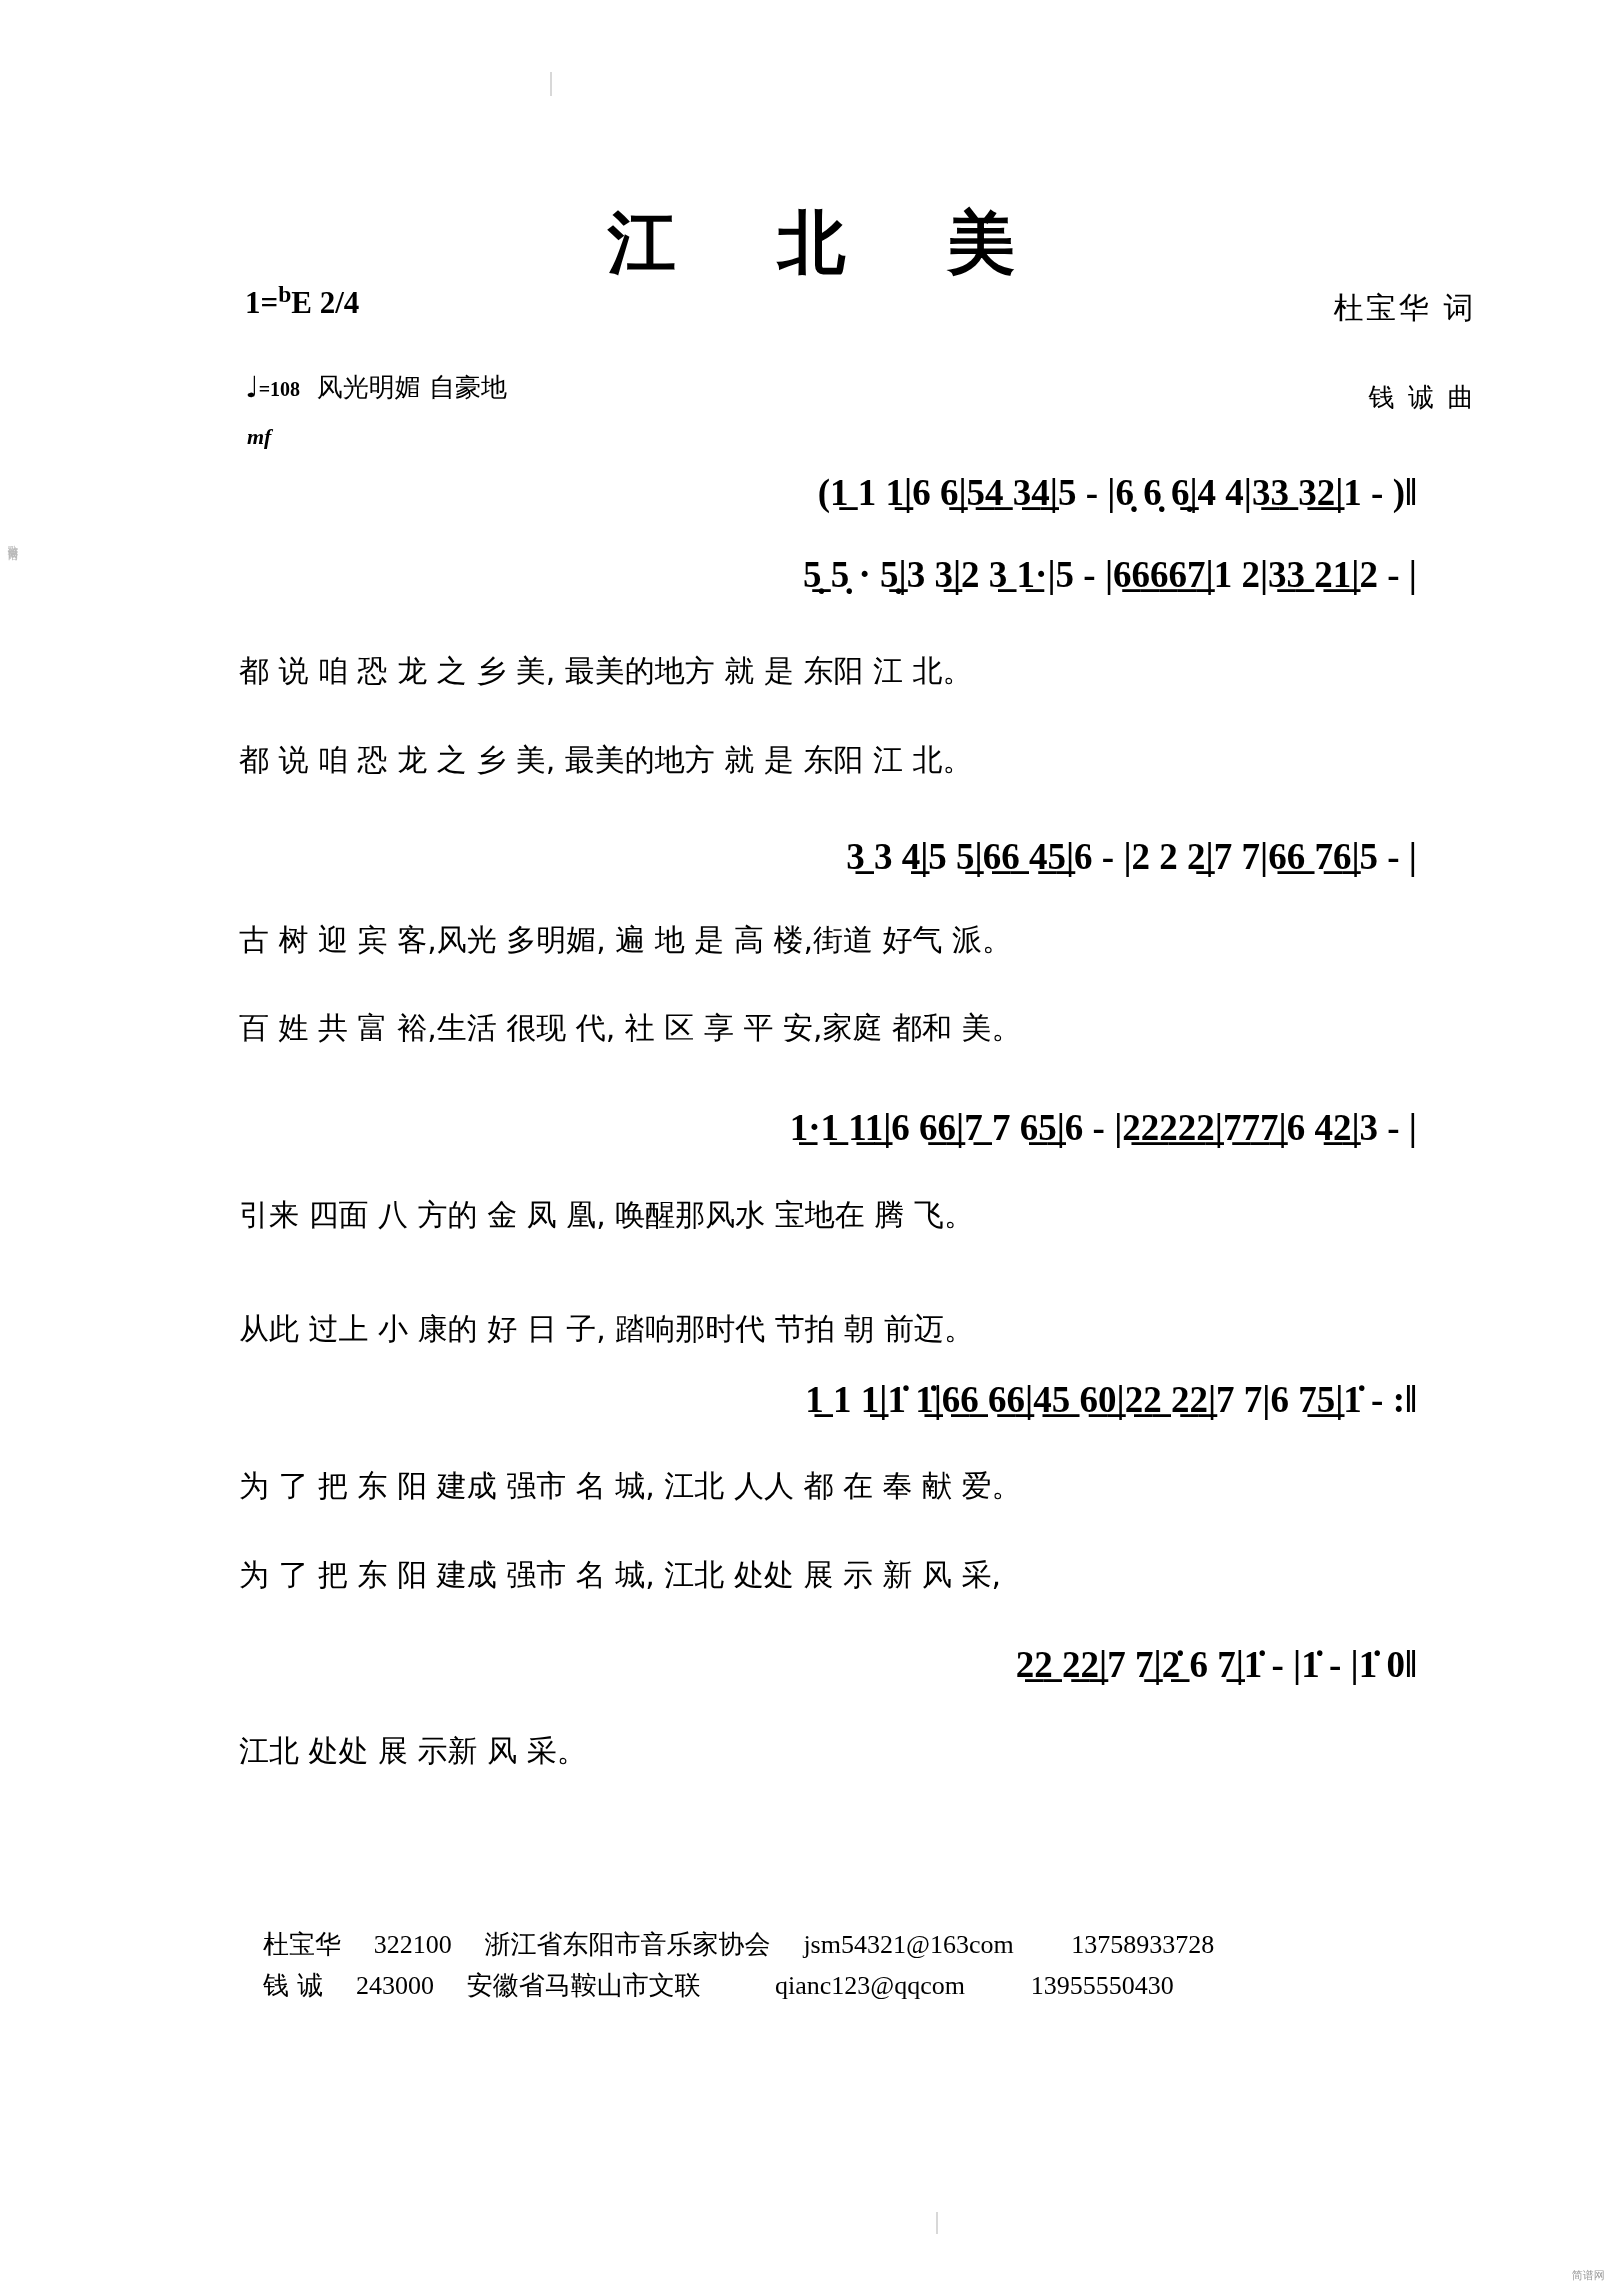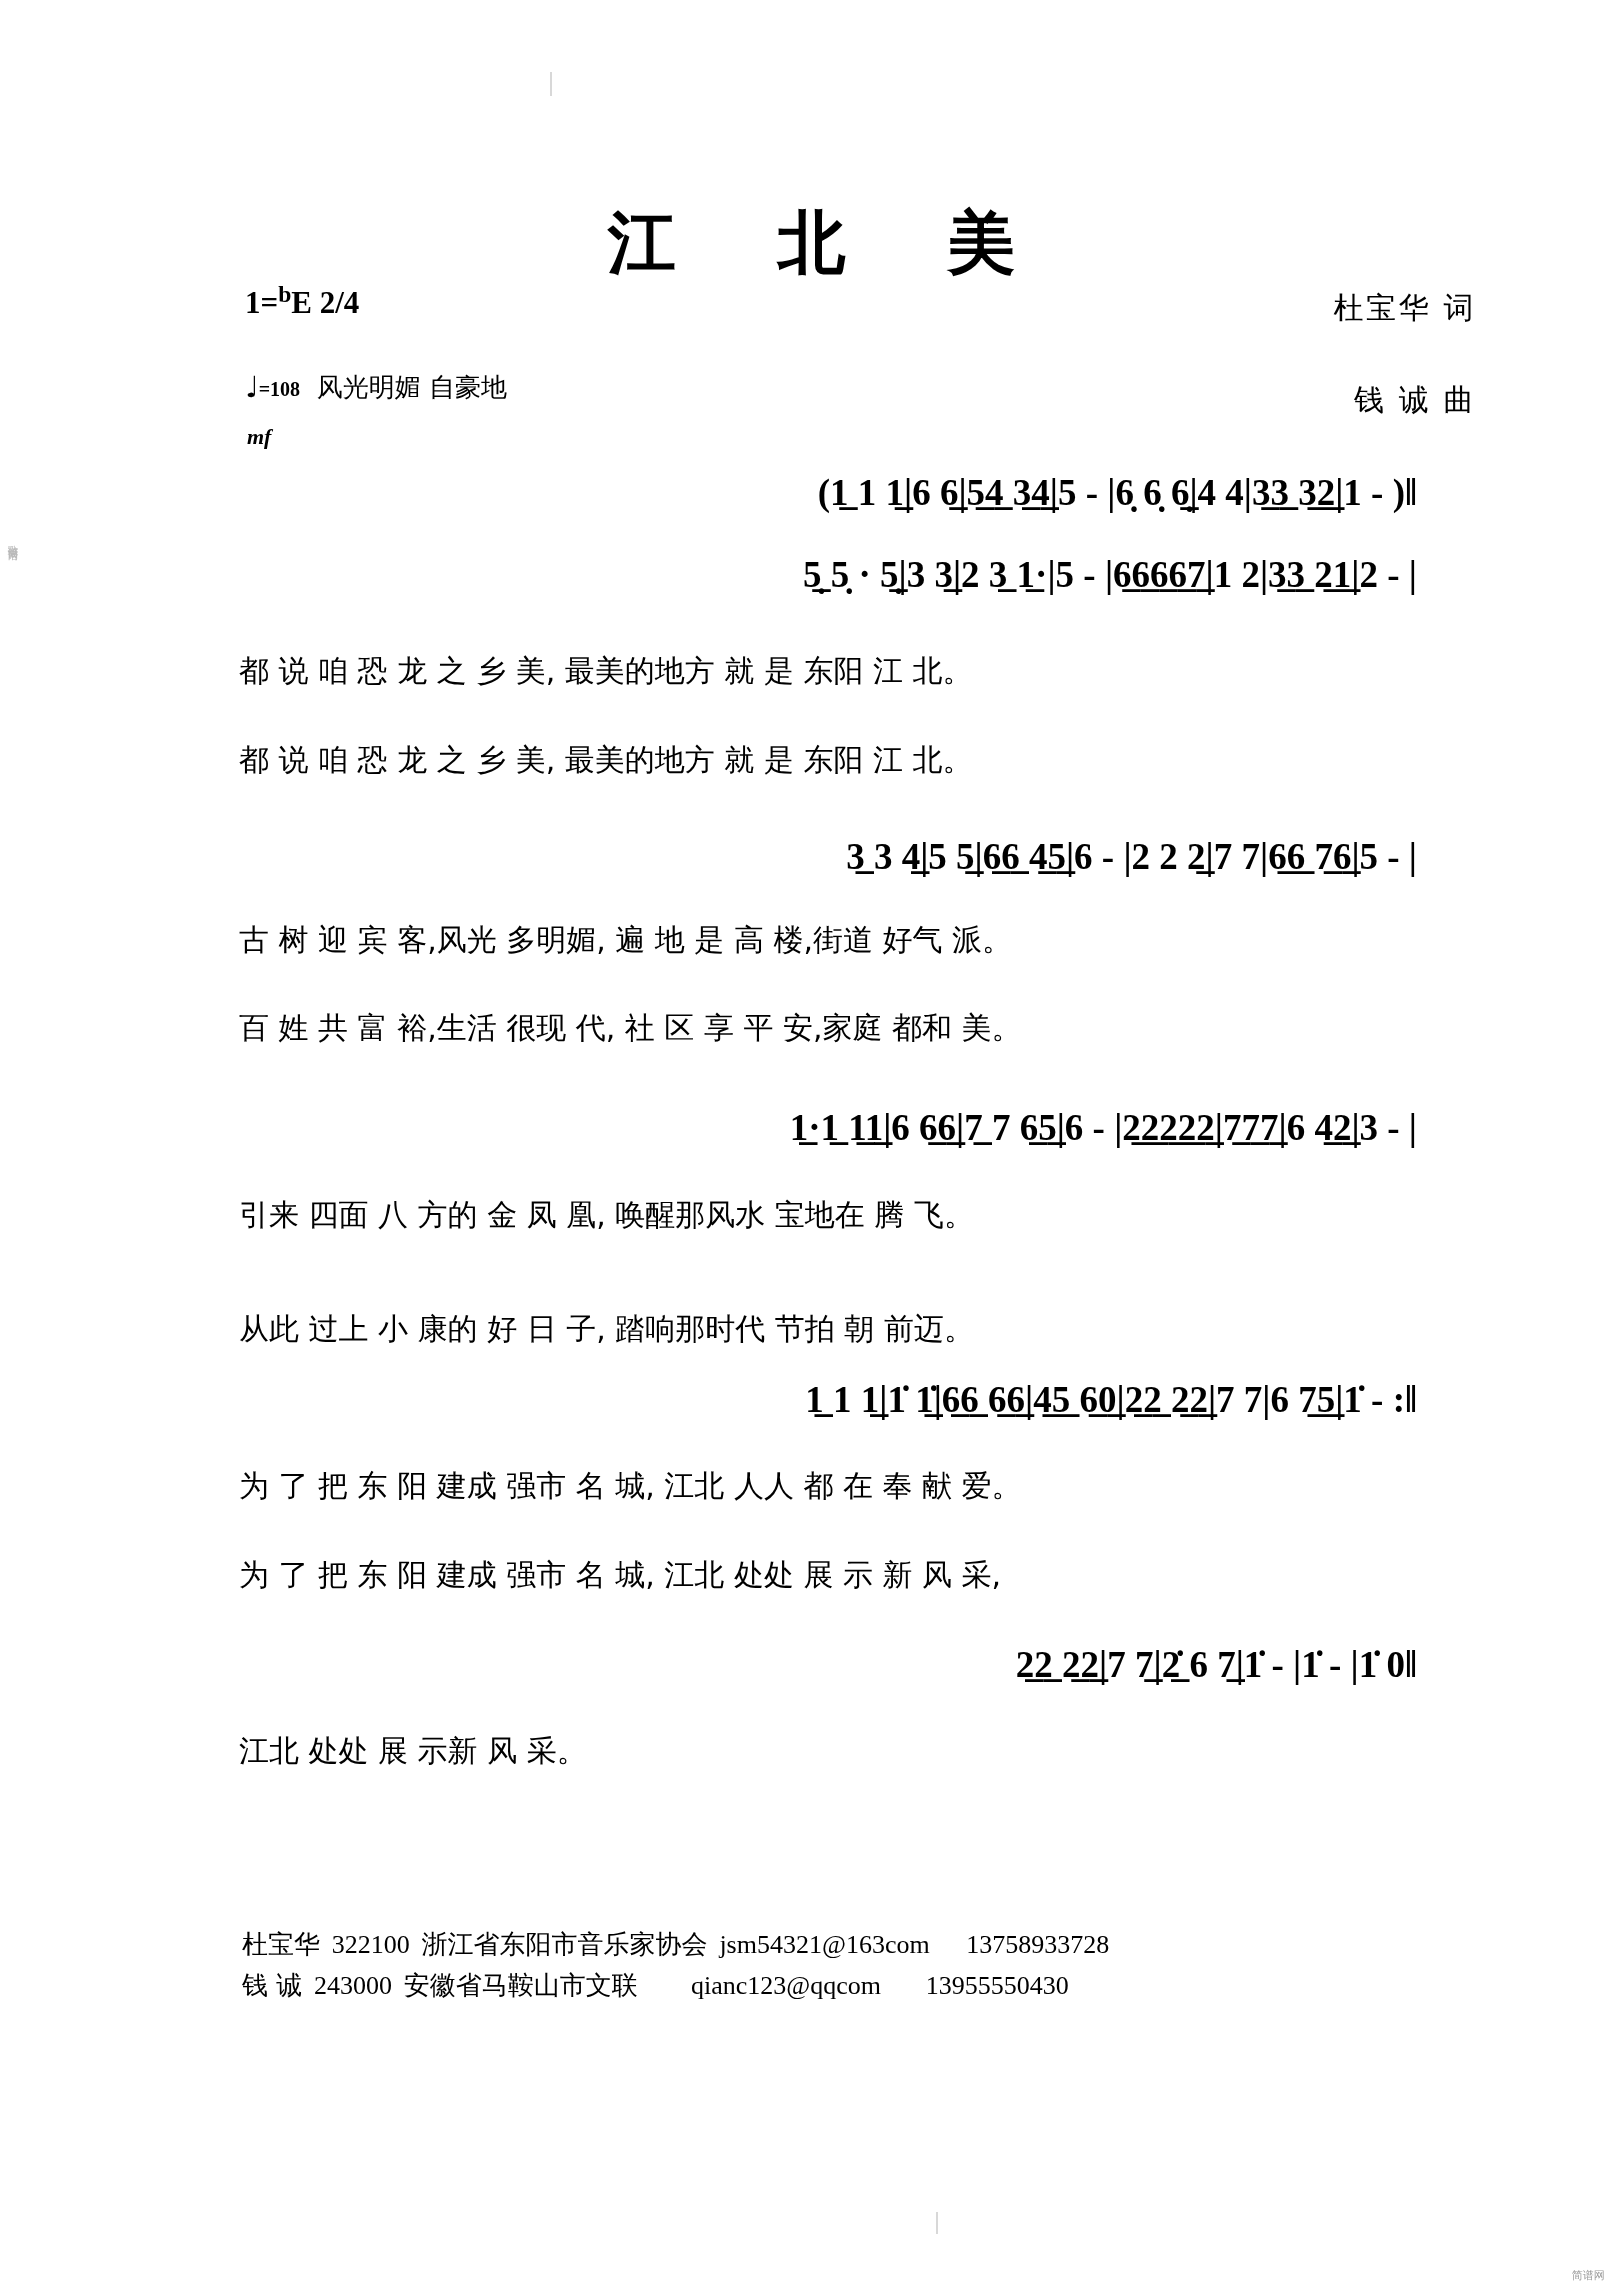--- a/index.html
+++ b/index.html
@@ -54,21 +54,21 @@
     right: 147px;
     top: 288px;
     font-size: 30px;
     font-family: "DejaVu Sans", sans-serif;
     letter-spacing: 2.6px;
   }
   .composer {
     position: absolute;
     right: 147px;
     top: 380px;
-    font-size: 30px;
+    font-size: 26px;
     font-family: "DejaVu Sans", sans-serif;
     letter-spacing: 2.6px;
   }
   .tempo {
     position: absolute;
     left: 245px;
     top: 370px;
     font-size: 26px;
     font-family: "DejaVu Sans", sans-serif;
     white-space: nowrap;
@@ -122,21 +122,21 @@
     left: 242px;
     top: 1924px;
     font-family: "DejaVu Sans", sans-serif;
     font-size: 26px;
     line-height: 41px;
     white-space: nowrap;
   }
   .footer .en {
     font-family: "Liberation Serif", serif;
   }
-  .footer-row span { margin-right: 11.8px; }
+  .footer-row span { margin-right: 11.8px; margin-left: 21px; }
 
   .corner-mark {
     position: absolute;
     right: 18.3px;
     bottom: 11.8px;
     font-family: "DejaVu Sans", sans-serif;
     font-size: 11px;
     color: #9a9a9a;
   }
   .side-mark {

